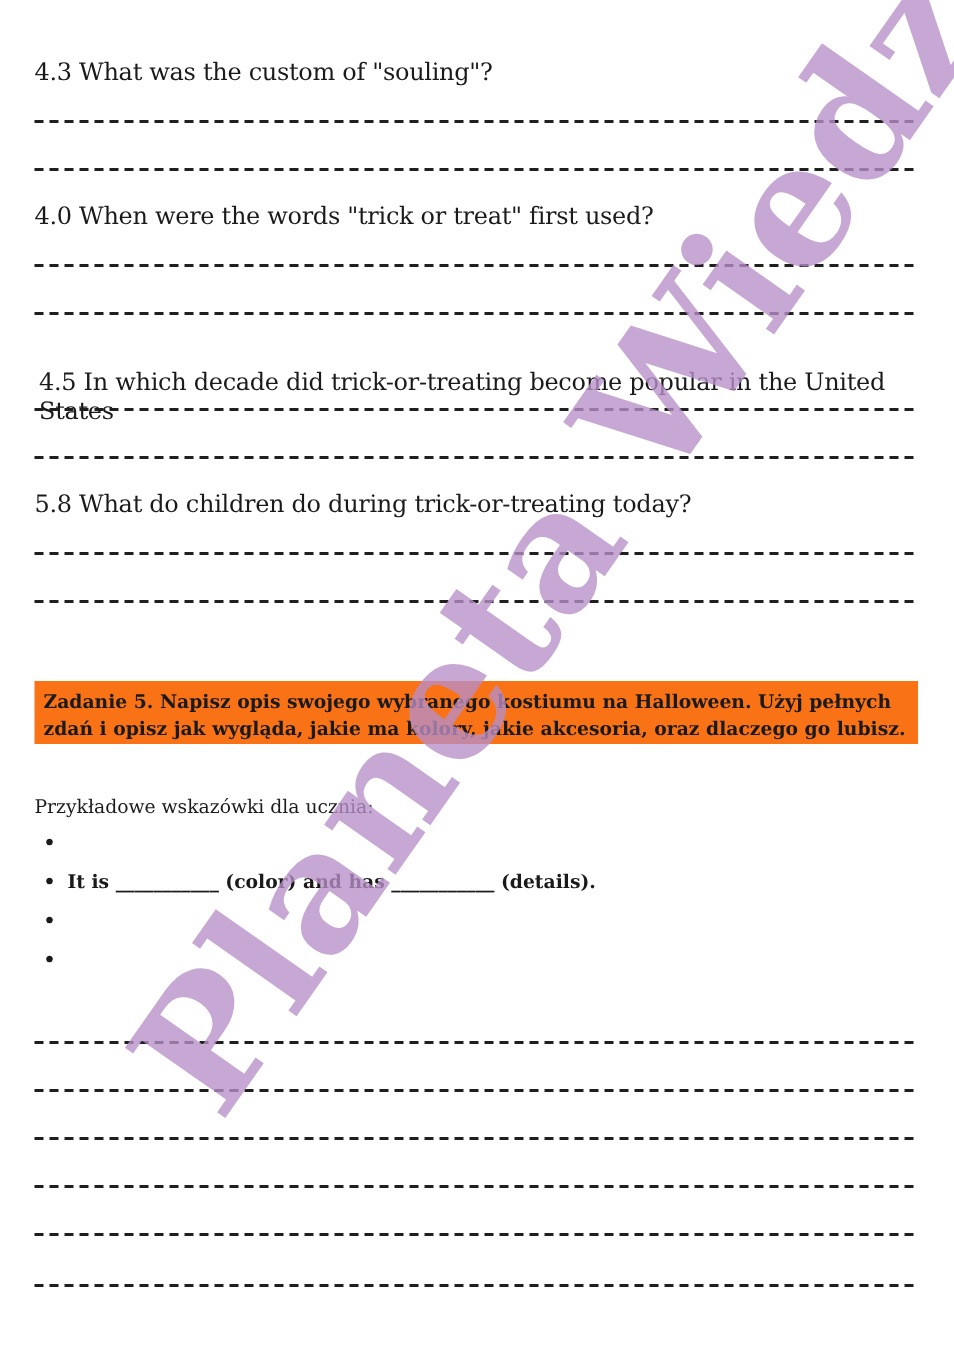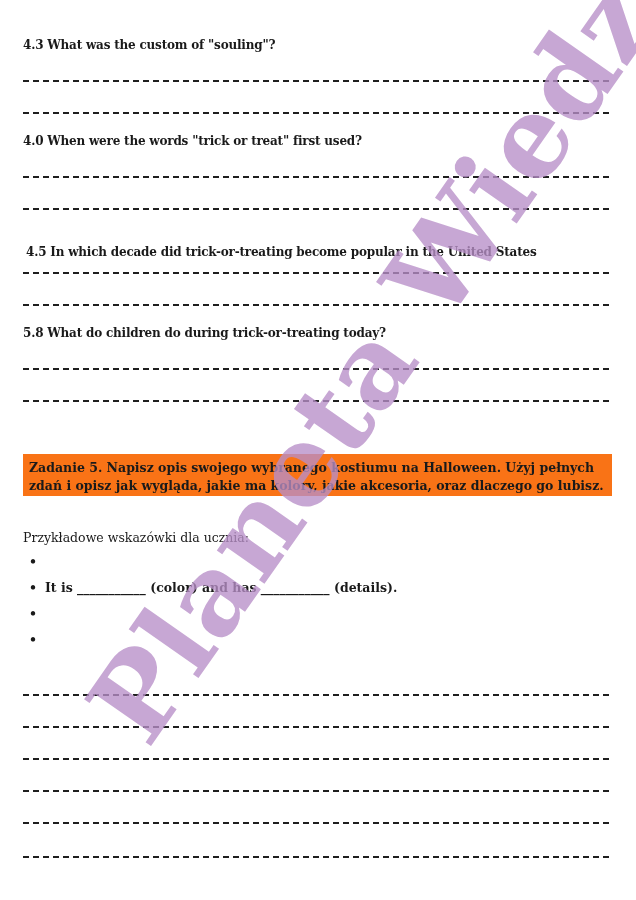--- a/index.html
+++ b/index.html
@@ -1,18 +1,18 @@
 <!DOCTYPE html>
 <html><head>
 <meta charset="utf-8">
 <style>
   html, body { margin:0; padding:0; background:#ffffff; }
   body { width:636px; height:900px; position:relative; overflow:hidden;
          font-family:"DejaVu Serif", "Liberation Serif", serif; color:#1a1a1a; }
-  .q { position:absolute; left:23px; font-size:12px; font-weight:bold; letter-spacing:-0.2px;text-align:right; }
+  .q { position:absolute; left:23px; font-size:16px; font-weight:normal; letter-spacing:-0.2px; }
   .line { position:absolute; left:23px; width:586px; height:0;
           border-top:2px dashed #1f1f1f; }
   .task-box { position:absolute; left:23px; top:454px; width:589px; height:42px;
               background:#f97316; box-sizing:border-box; padding:5px 6px;
               font-size:12.5px; font-weight:bold; line-height:18px; }
   .hint-title { position:absolute; left:23px; top:530px; font-size:12.5px; font-weight:normal;text-align:center; }
   .hints { position:absolute; left:23px; top:552px; margin:0; padding:0; list-style:none; }
   .hints li { font-size:12.5px; font-weight:bold; height:26px; line-height:20px; position:relative; padding-left:22px; }
   .hints li .bullet { position:absolute; left:6px; top:0; }
   .watermark { position:absolute; left:10px; top:380px; transform:rotate(-55deg);

